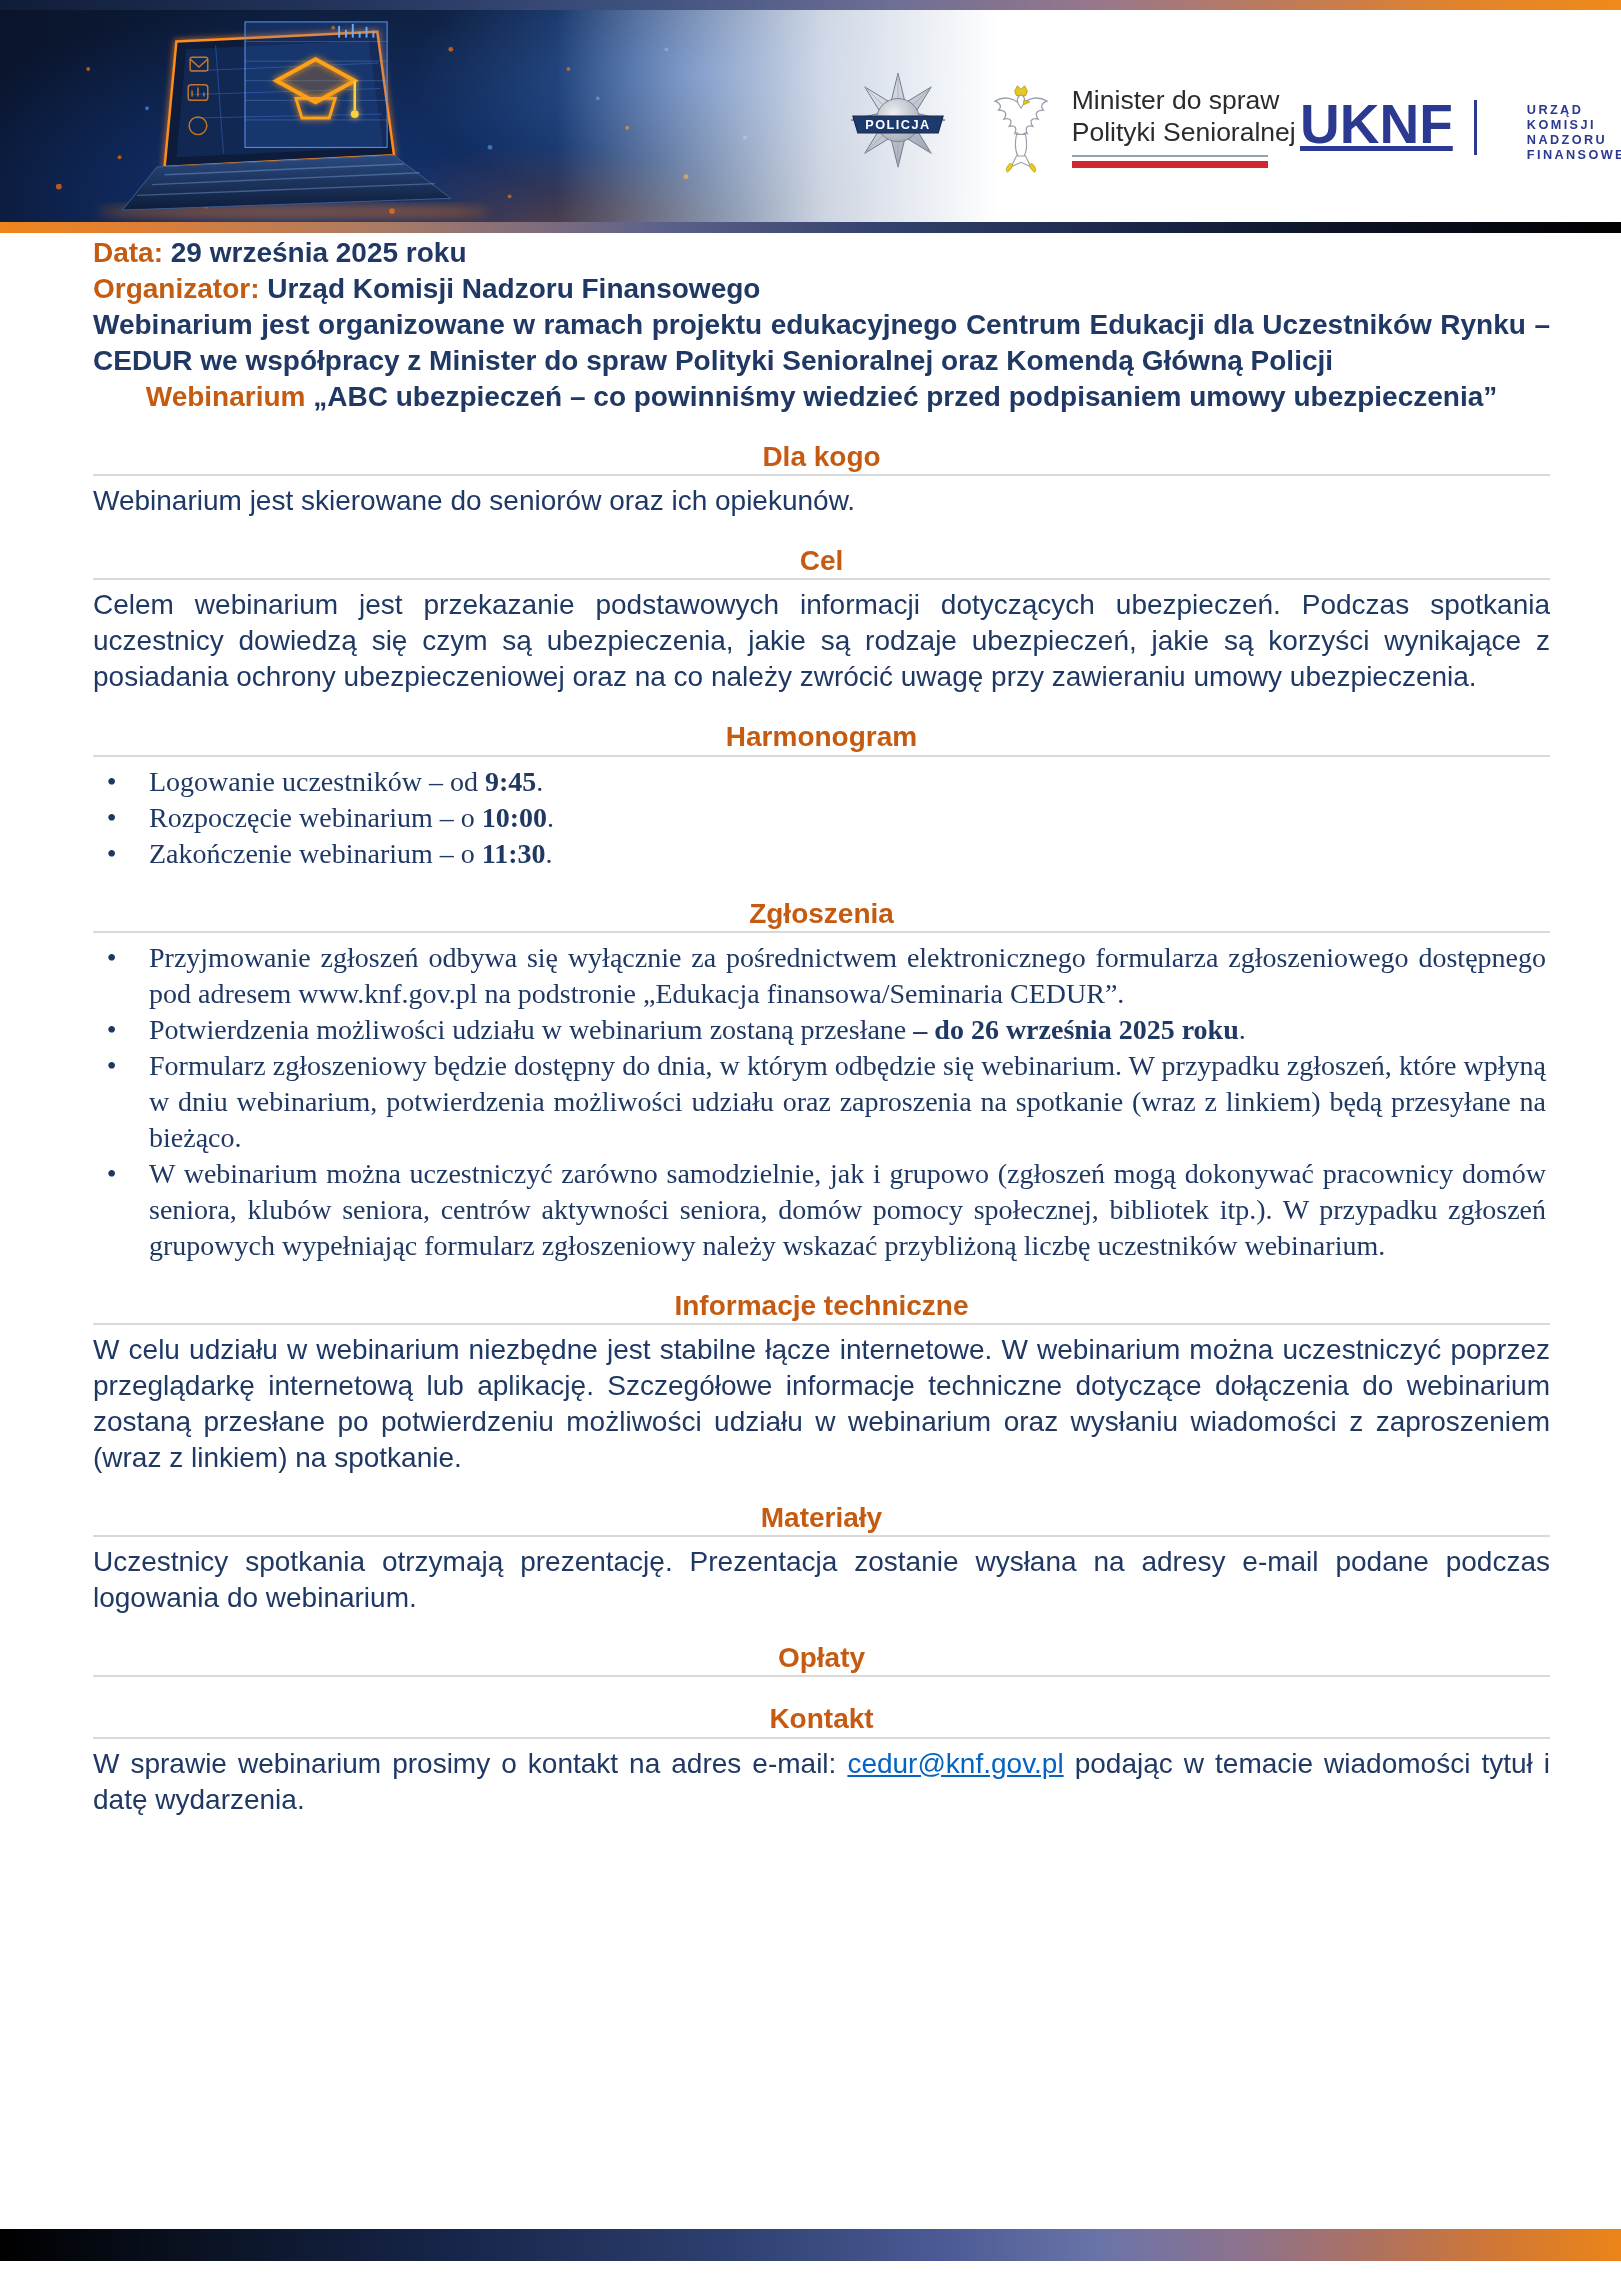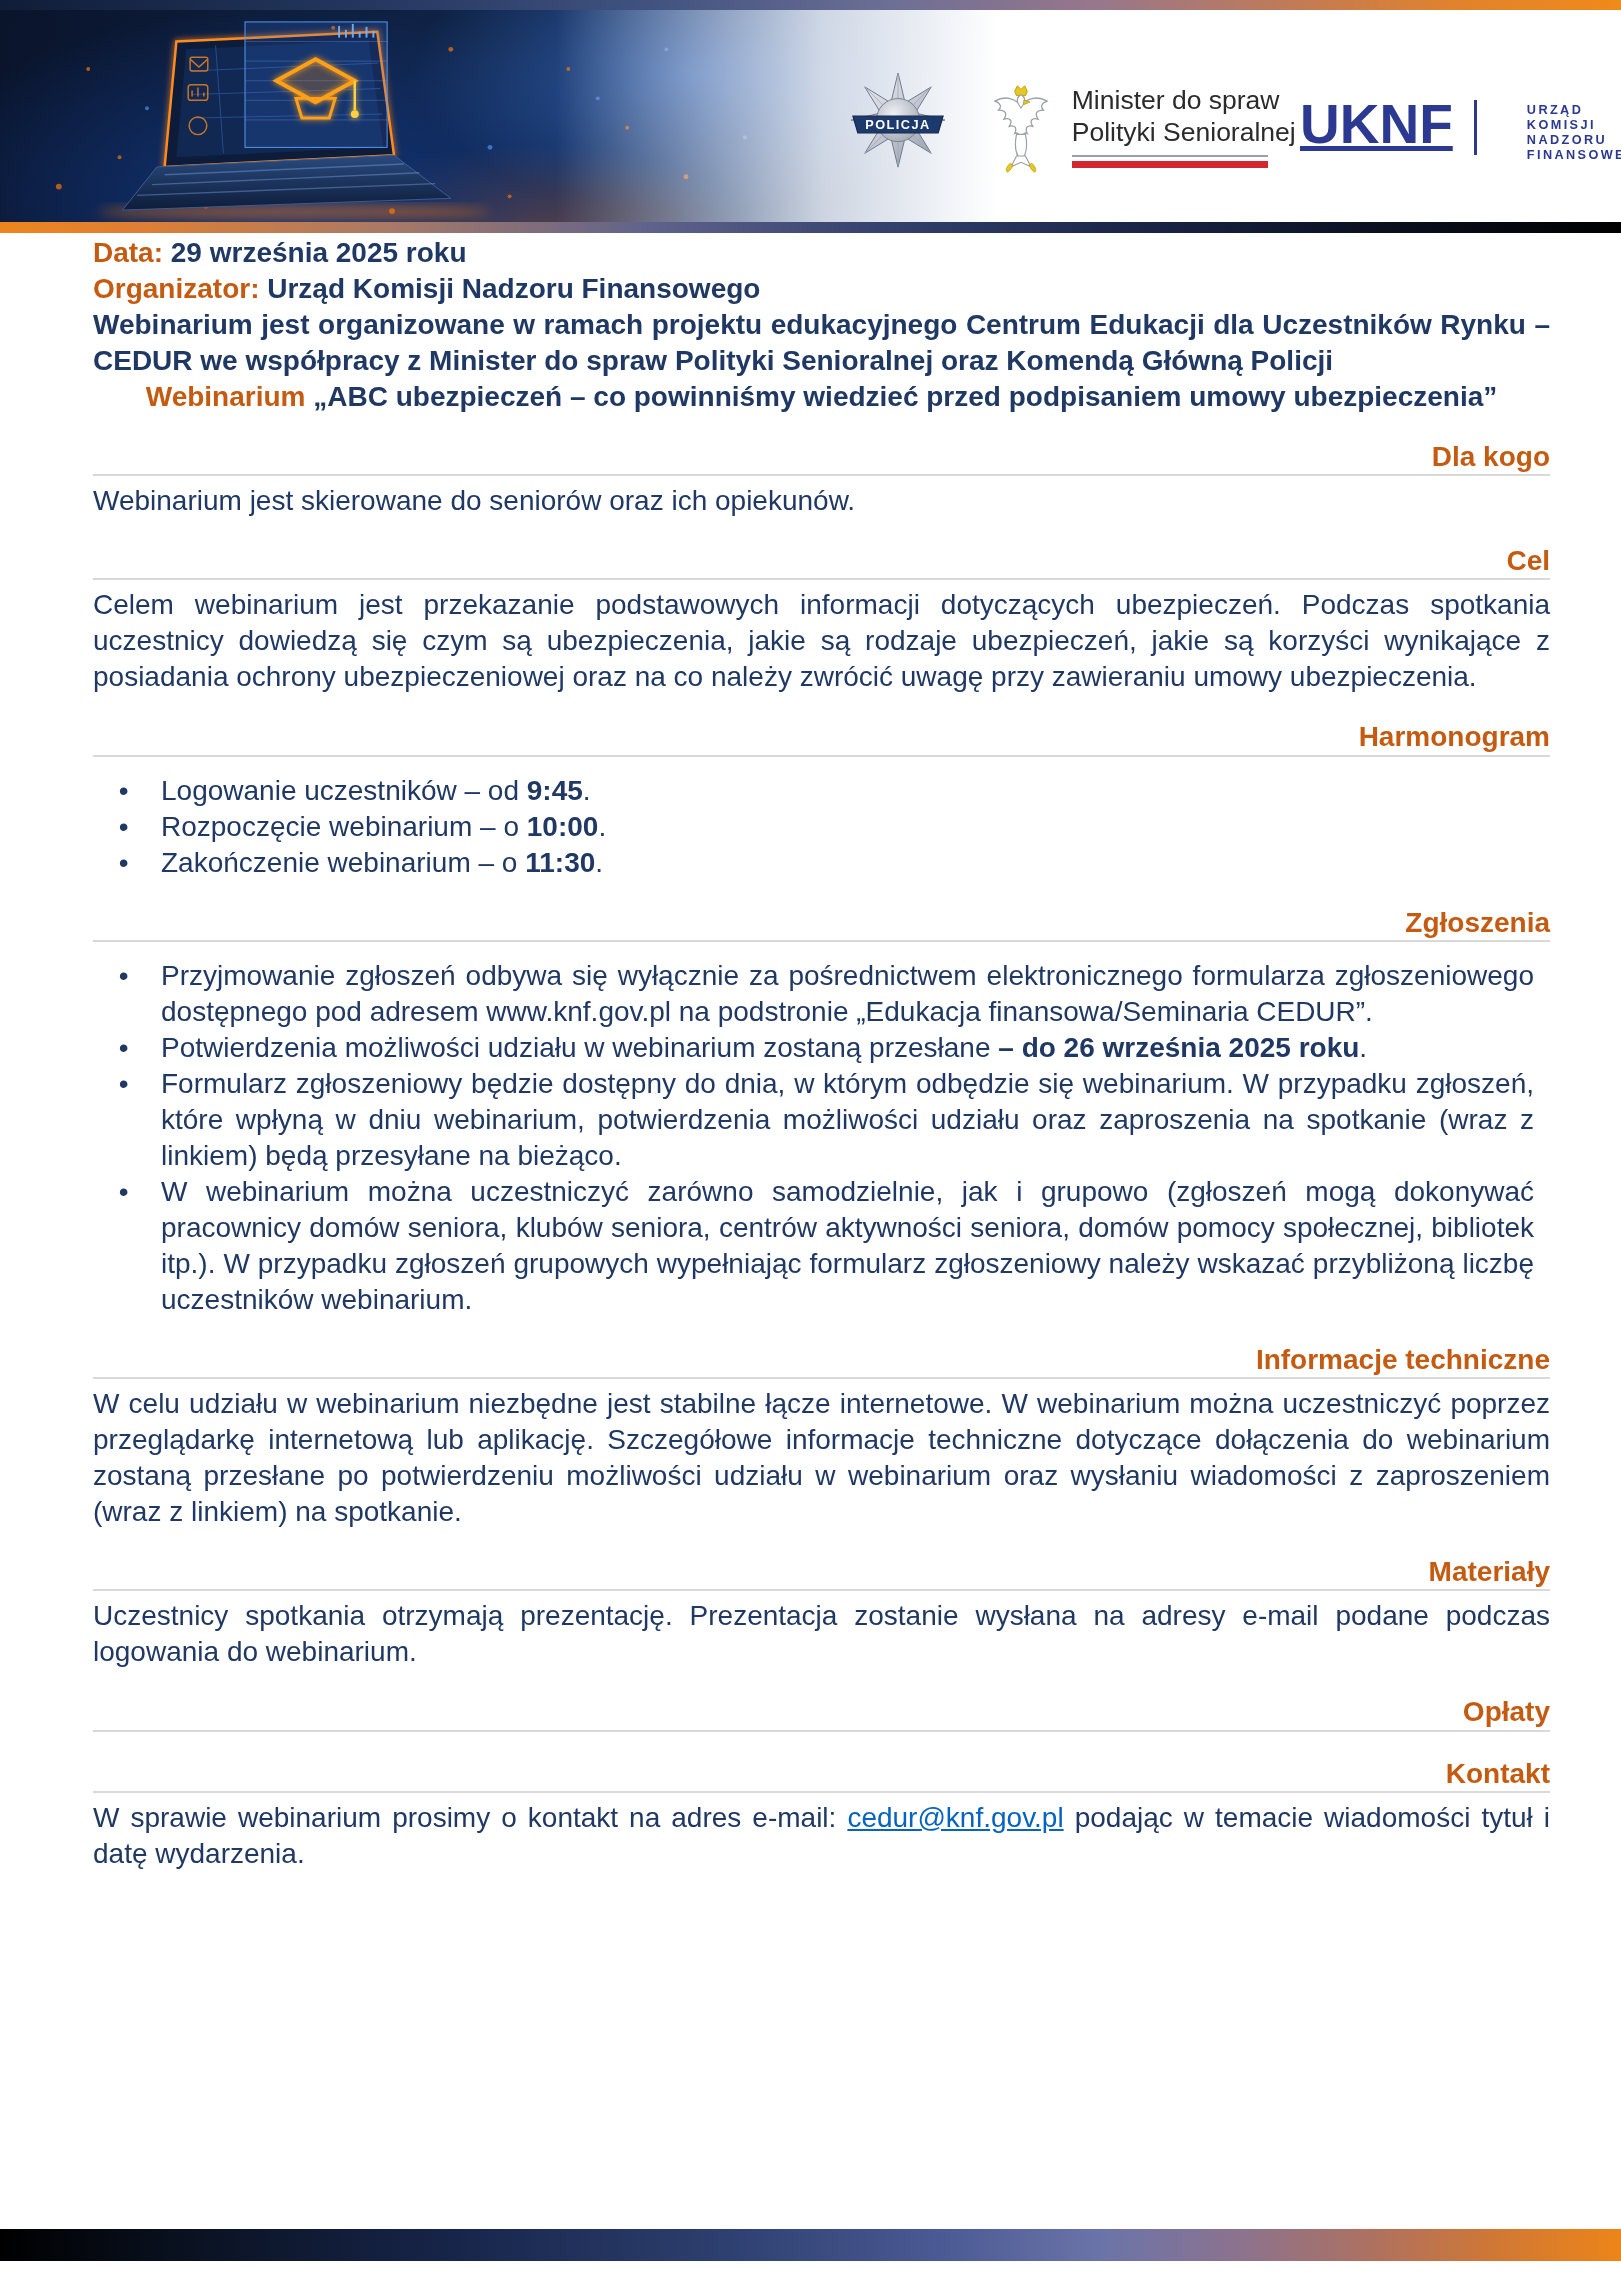--- a/index.html
+++ b/index.html
@@ -65,24 +65,24 @@
     color:#1F3864; font-size:28px; line-height:36px; text-align:justify;
   }
   .content p { margin:0; }
   .meta-line { font-weight:bold; text-align:left; }
   .label-orange { color:#C55A11; }
   .intro { margin-top:36px; font-weight:bold; }
   .doc-title { margin-top:36px; font-weight:bold; text-align:center; }
   .doc-title .title-prefix { color:#C55A11; }
 
   section h2 {
-    color:#C55A11; font-size:28px; line-height:27.4px; font-weight:bold; text-align:right;
+    color:#C55A11; font-size:28px; line-height:27.4px; font-weight:bold; text-align:center;
     margin:28px 0 6.9px 0; padding-bottom:3.9px; border-bottom:2.9px solid #D9D9D9;
   }
-  section ul { margin:16px; padding:0; list-style:none; }
+  section ul { margin:4px; padding:0; list-style:none;font-family:Liberation Serif, serif; }
   section li { position:relative; padding-left:52px; }
   section li::before { content:"•"; position:absolute; left:9.8px; top:0; }
   a.email-link { color:#0563C1; text-decoration:underline; }
 </style>
 </head>
 <body>
 
 <div class="page">
 
   <div class="topbar"></div>

